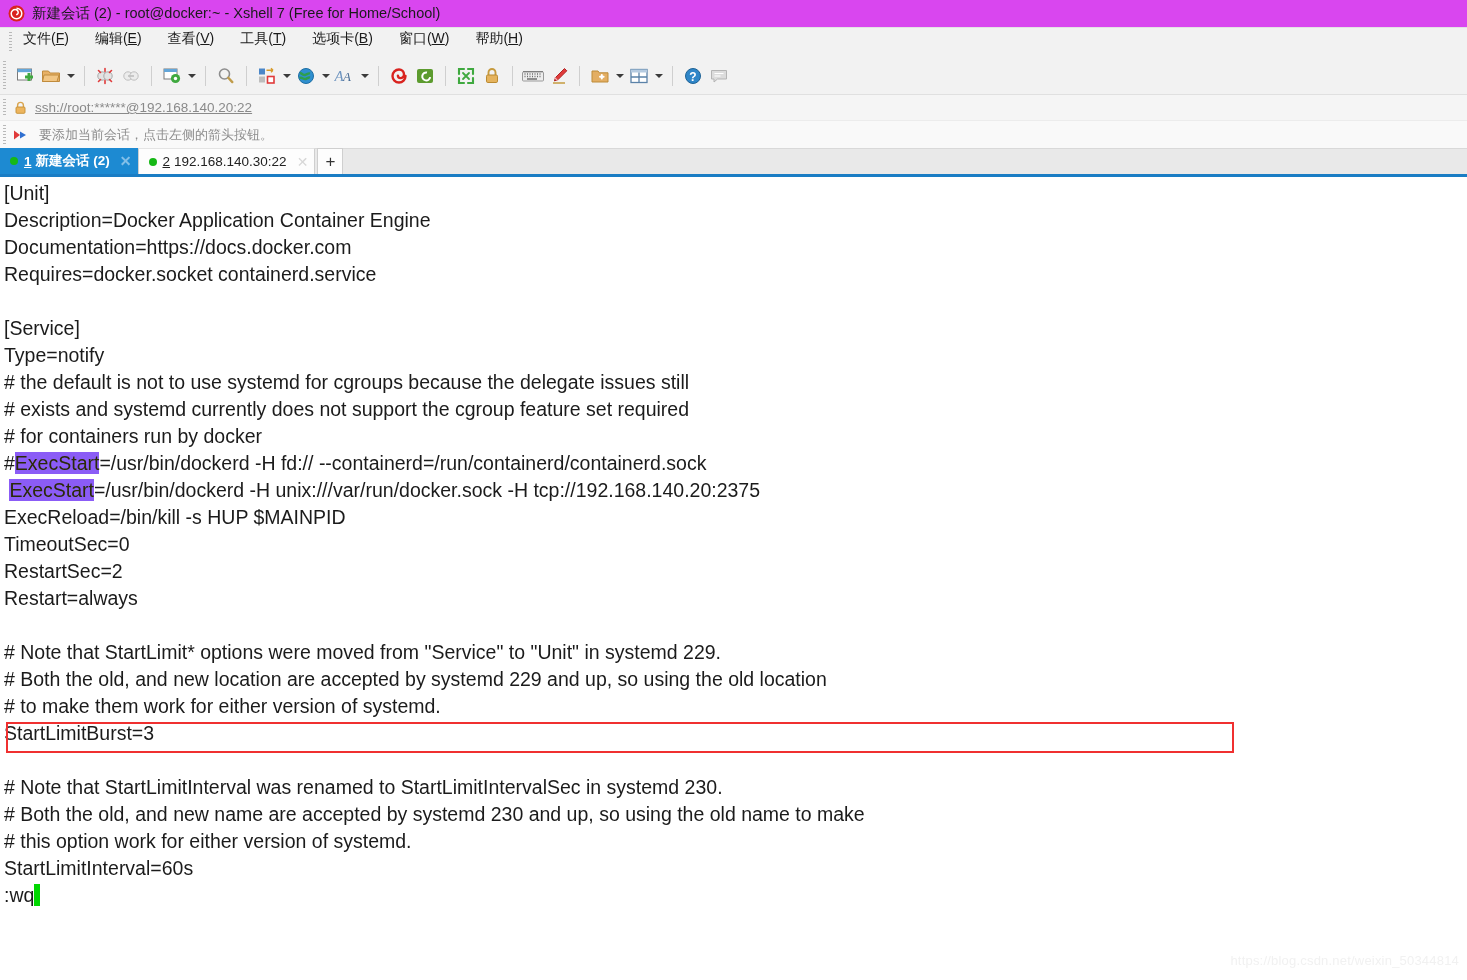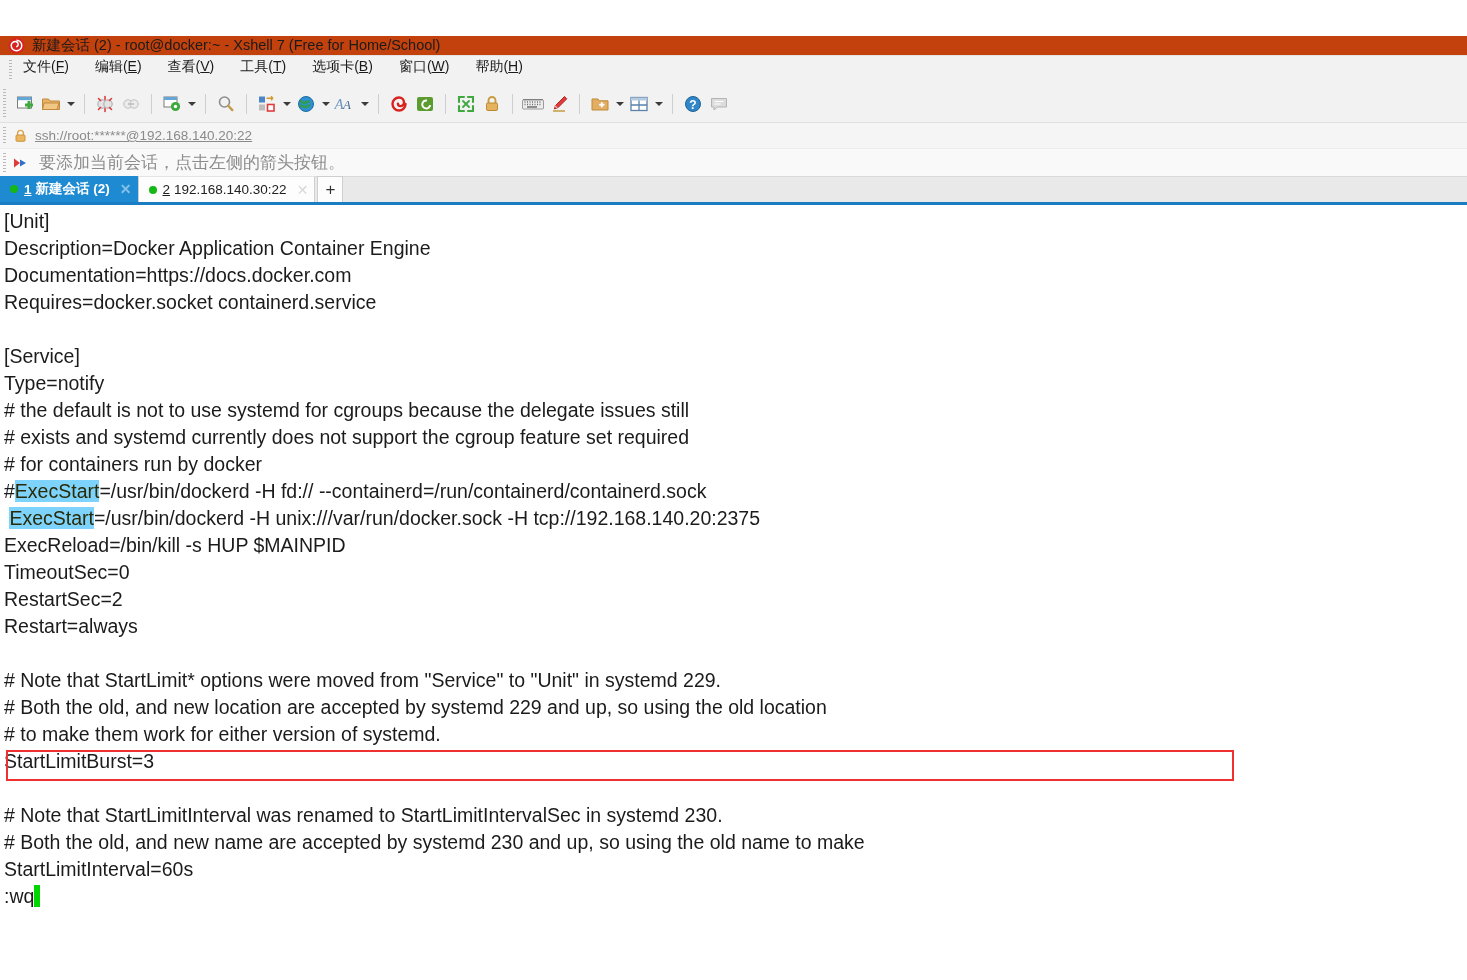--- a/index.html
+++ b/index.html
@@ -10,28 +10,27 @@
   body {
     width: 1467px;
     height: 980px;
     overflow: hidden;
     font-family: "Liberation Sans", sans-serif;
     -webkit-font-smoothing: antialiased;
   }
 
   
   .titlebar {
-    height: 20px;
-    background: #c2410c;
+    height: 28px;
+    background: #d946ef;
     display: flex;
     align-items: center;
     padding-left: 8px;
     border-bottom: 1px solid #e3e3e3;
     box-sizing: border-box;
-    margin-top: 36px;
   }
   .app-logo {
     width: 17px; height: 17px;
     margin-right: 7px;
     position: relative;
     flex: 0 0 auto;
   }
   .app-logo svg { display:block; }
   .title-text {
     font-size: 14.5px;
@@ -126,21 +125,21 @@
     height: 28px;
     background: #f9f9f9;
     display: flex;
     align-items: center;
     box-sizing: border-box;
     padding-left: 13px;
     position: relative;
     border-bottom: 1px solid #d9d9d9;
   }
   .hint-icon { margin-right: 8px; display:flex; }
-  .hint-text { font-size: 17px; color: #8d8d8d; }
+  .hint-text { font-size: 13px; color: #8d8d8d; }
 
   
   .tabbar {
     height: 28px;
     background: #e9e9e9;
     display: flex;
     align-items: flex-end;
     box-sizing: border-box;
     position: relative;
     border-bottom: 3px solid #1a7dc4;
@@ -206,21 +205,21 @@
   .tline {
     font-family: Liberation Sans, sans-serif;
     font-size: 19.5px;
     line-height: 27px;
     color: #1b1b1b;
     white-space: pre;
     letter-spacing: 0px;
     height: 27px;
   }
   .hl {
-    background: #7dd3fc;
+    background: #8b5cf6;
     color: #2a2a07;
   }
   .cursor-block {
     background: #00d700;
     color: #00d700;
   }
   .redbox {
     position: absolute;
     left: 6px;
     top: 545px;
@@ -493,18 +492,19 @@
       <div class="tline">RestartSec=2</div>
       <div class="tline">Restart=always</div>
       <div class="tline">&nbsp;</div>
       <div class="tline"># Note that StartLimit* options were moved from "Service" to "Unit" in systemd 229.</div>
       <div class="tline"># Both the old, and new location are accepted by systemd 229 and up, so using the old location</div>
       <div class="tline"># to make them work for either version of systemd.</div>
       <div class="tline">StartLimitBurst=3</div>
       <div class="tline">&nbsp;</div>
       <div class="tline"># Note that StartLimitInterval was renamed to StartLimitIntervalSec in systemd 230.</div>
       <div class="tline"># Both the old, and new name are accepted by systemd 230 and up, so using the old name to make</div>
+      <div class="tline"># this option work for either version of systemd.</div>
       <div class="tline">StartLimitInterval=60s</div>
       <div class="tline"><span>:wq</span><span class="cursor-block"> </span></div>
     </div>
   <div class="redbox"></div>
   <div class="watermark">https://blog.csdn.net/weixin_50344814</div>
 </div>
 
 </body></html>

